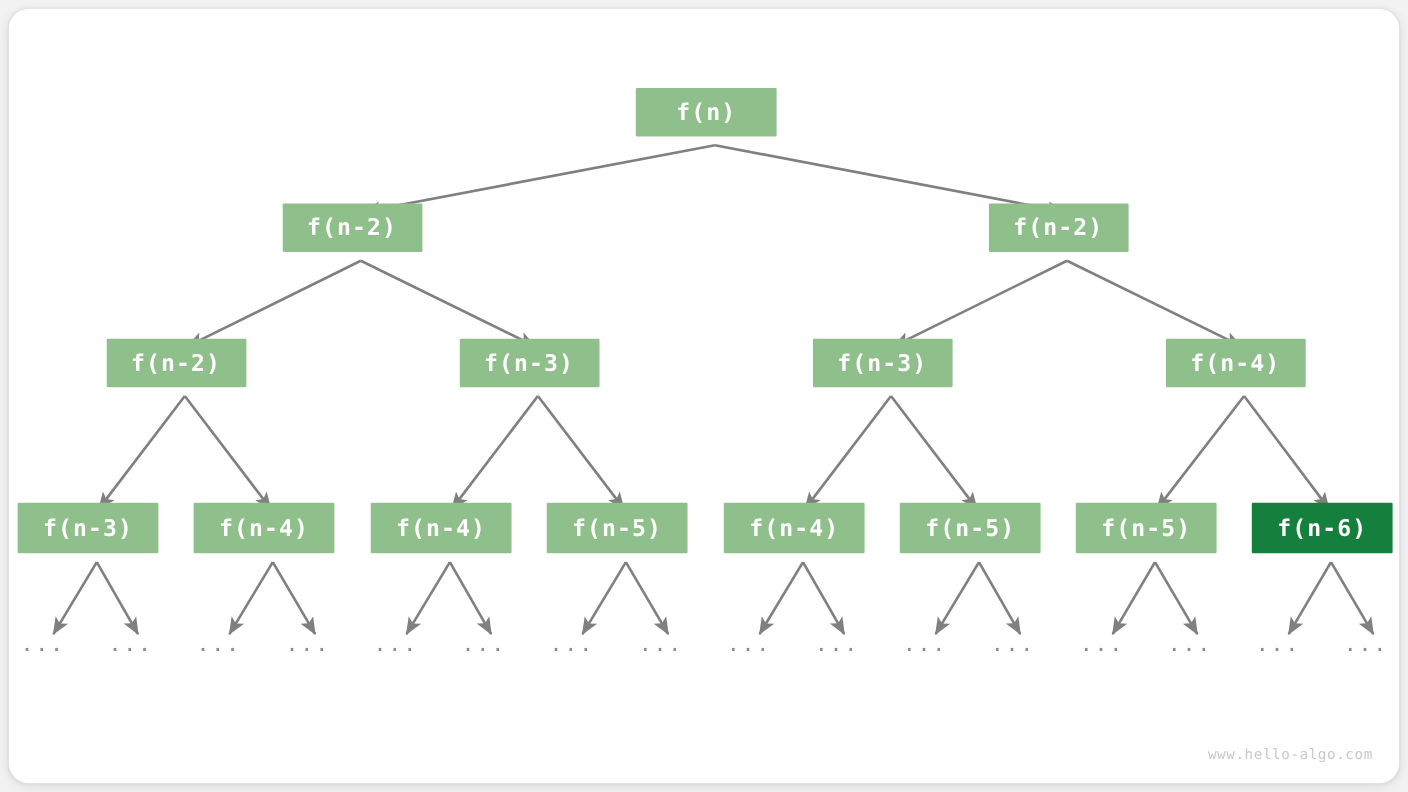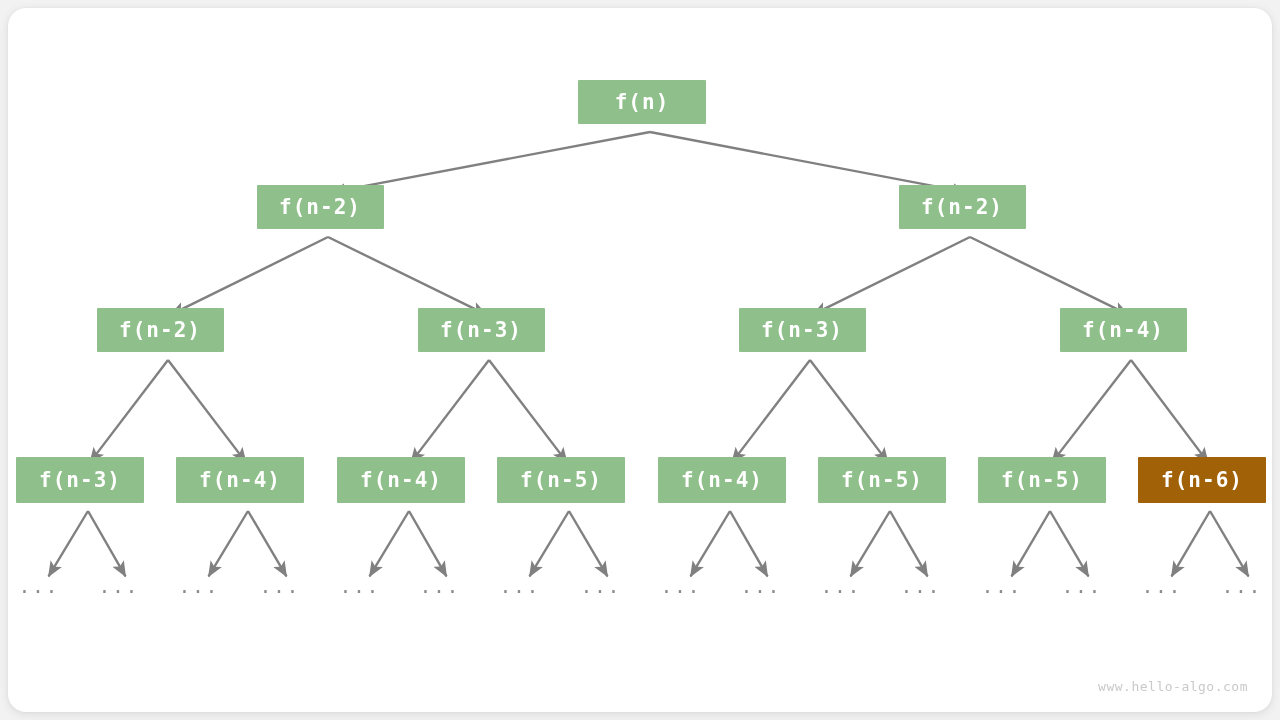--- a/index.html
+++ b/index.html
@@ -160,21 +160,21 @@
         </div>
         <div class="node" style="left: 650px; top: 449px; width: 128px; height: 46px; background: rgb(143, 191, 138); color: rgb(255, 255, 255);">
           <span>f(n-4)</span>
         </div>
         <div class="node" style="left: 810px; top: 449px; width: 128px; height: 46px; background: rgb(143, 191, 138); color: rgb(255, 255, 255);">
           <span>f(n-5)</span>
         </div>
         <div class="node" style="left: 970px; top: 449px; width: 128px; height: 46px; background: rgb(143, 191, 138); color: rgb(255, 255, 255);">
           <span>f(n-5)</span>
         </div>
-        <div class="node" style="left: 1130px; top: 449px; width: 128px; height: 46px; background: #a16207; color: rgb(255, 255, 255);">
+        <div class="node" style="left: 1130px; top: 449px; width: 128px; height: 46px; background: #15803d; color: rgb(255, 255, 255);">
           <span>f(n-6)</span>
         </div>
       </div>
     <div id="ellipsis-layer">
         <div class="ellipsis" style="left: 31px; top: 578px; color: rgb(138, 138, 138);">...</div>
         <div class="ellipsis" style="left: 111px; top: 578px; color: rgb(138, 138, 138);">...</div>
         <div class="ellipsis" style="left: 191px; top: 578px; color: rgb(138, 138, 138);">...</div>
         <div class="ellipsis" style="left: 272px; top: 578px; color: rgb(138, 138, 138);">...</div>
         <div class="ellipsis" style="left: 352px; top: 578px; color: rgb(138, 138, 138);">...</div>
         <div class="ellipsis" style="left: 432px; top: 578px; color: rgb(138, 138, 138);">...</div>

